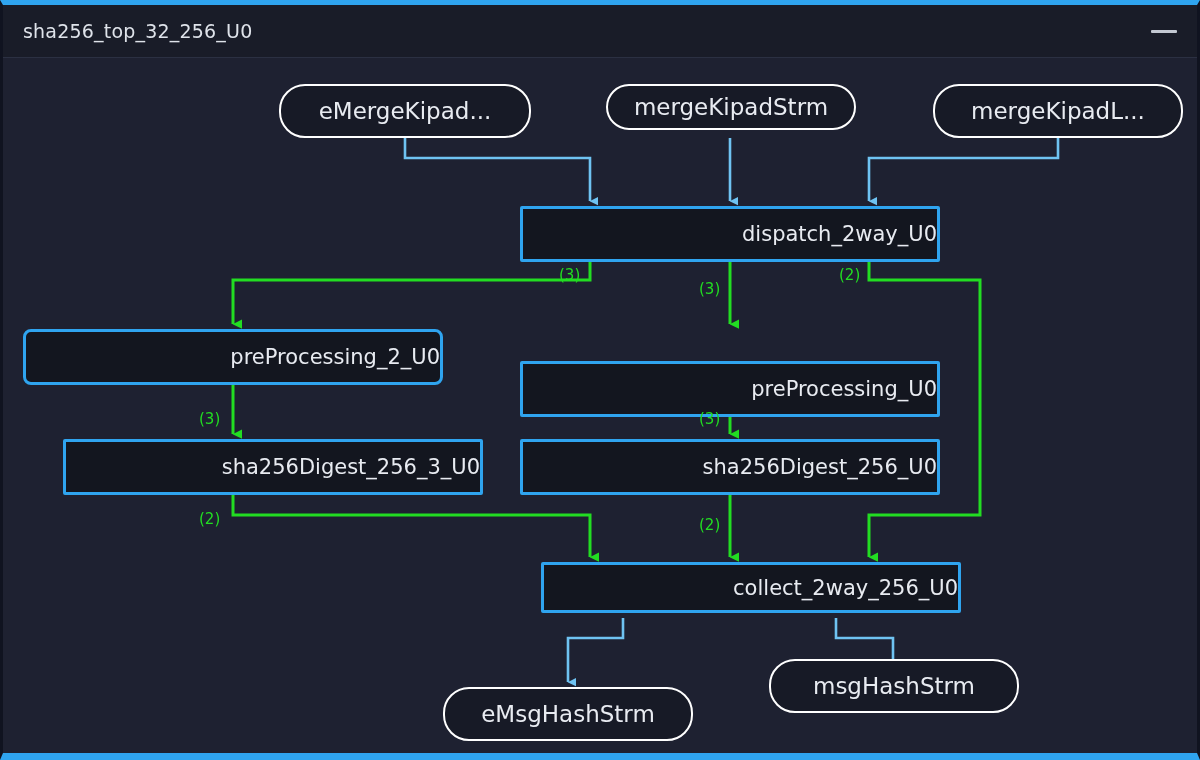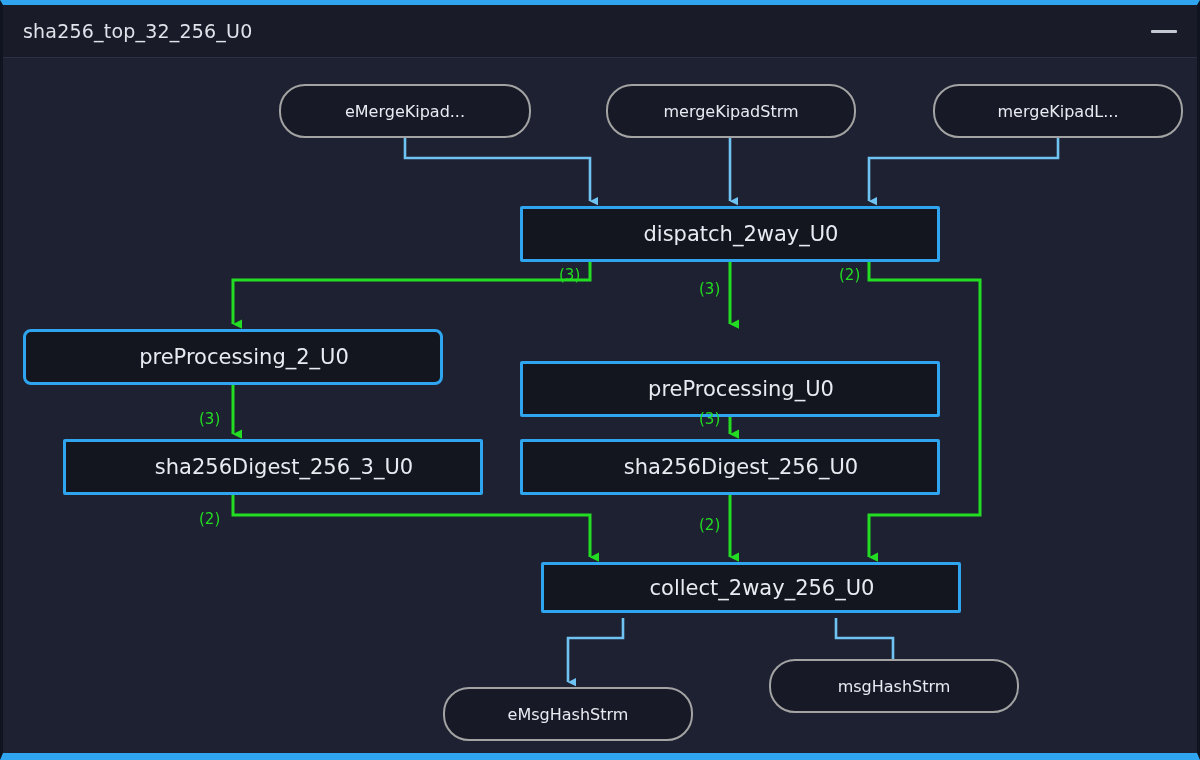--- a/index.html
+++ b/index.html
@@ -59,31 +59,31 @@
     position: absolute;
     display: flex;
     align-items: center;
     color: #e8ebf1;
     white-space: nowrap;
     cursor: pointer;
   }
   
   .node.pill {
     background: #171a26;
-    border: 2px solid #a3a3a3;
+    border: 2px solid #ffffff;
     border-radius: 26px;
     justify-content: center;
-    font-size: 16px;
+    font-size: 23px;
   }
   
   .node.proc {
     background: #13161f;
     border: 3px solid #2fa4ef;
     border-radius: 2px;
-    justify-content: center;
+    justify-content: flex-end;
     padding-left: 22px;
     font-size: 21px;
   }
   .edge-label {
     position: absolute;
     color: #22dd22;
     font-size: 15px;
     white-space: nowrap;
     pointer-events: none;
   }
@@ -123,21 +123,21 @@
           <path d="M 230,437 L 230,457 L 587,457 L 587,499" fill="none" stroke="#22dd22" stroke-width="3" marker-end="url(#ah-data)"></path>
           <path d="M 727,437 L 727,499" fill="none" stroke="#22dd22" stroke-width="3" marker-end="url(#ah-data)"></path>
           <path d="M 620,560 L 620,580 L 565,580 L 565,624" fill="none" stroke="#6fc3f2" stroke-width="2.6" marker-end="url(#ah-control)"></path>
           <path d="M 833,560 L 833,580 L 890,580 L 890,624" fill="none" stroke="#6fc3f2" stroke-width="2.6" marker-end="url(#ah-control)"></path>
         </g>
     </svg>
     <div id="nodes">
         <div class="node pill" style="left: 276px; top: 26px; width: 252px; height: 54px;">
           <span>eMergeKipad...</span>
         </div>
-        <div class="node pill" style="left: 603px; top: 26px; width: 250px; height: 54px;">
+        <div class="node pill" style="left: 603px; top: 26px; width: 250px; height: 46px;">
           <span>mergeKipadStrm</span>
         </div>
         <div class="node pill" style="left: 930px; top: 26px; width: 250px; height: 54px;">
           <span>mergeKipadL...</span>
         </div>
         <div class="node proc" style="left: 517px; top: 148px; width: 420px; height: 56px;">
           <span>dispatch_2way_U0</span>
         </div>
         <div class="node proc" style="left: 20px; top: 271px; width: 420px; height: 56px; border-radius: 8px;">
           <span>preProcessing_2_U0</span>

